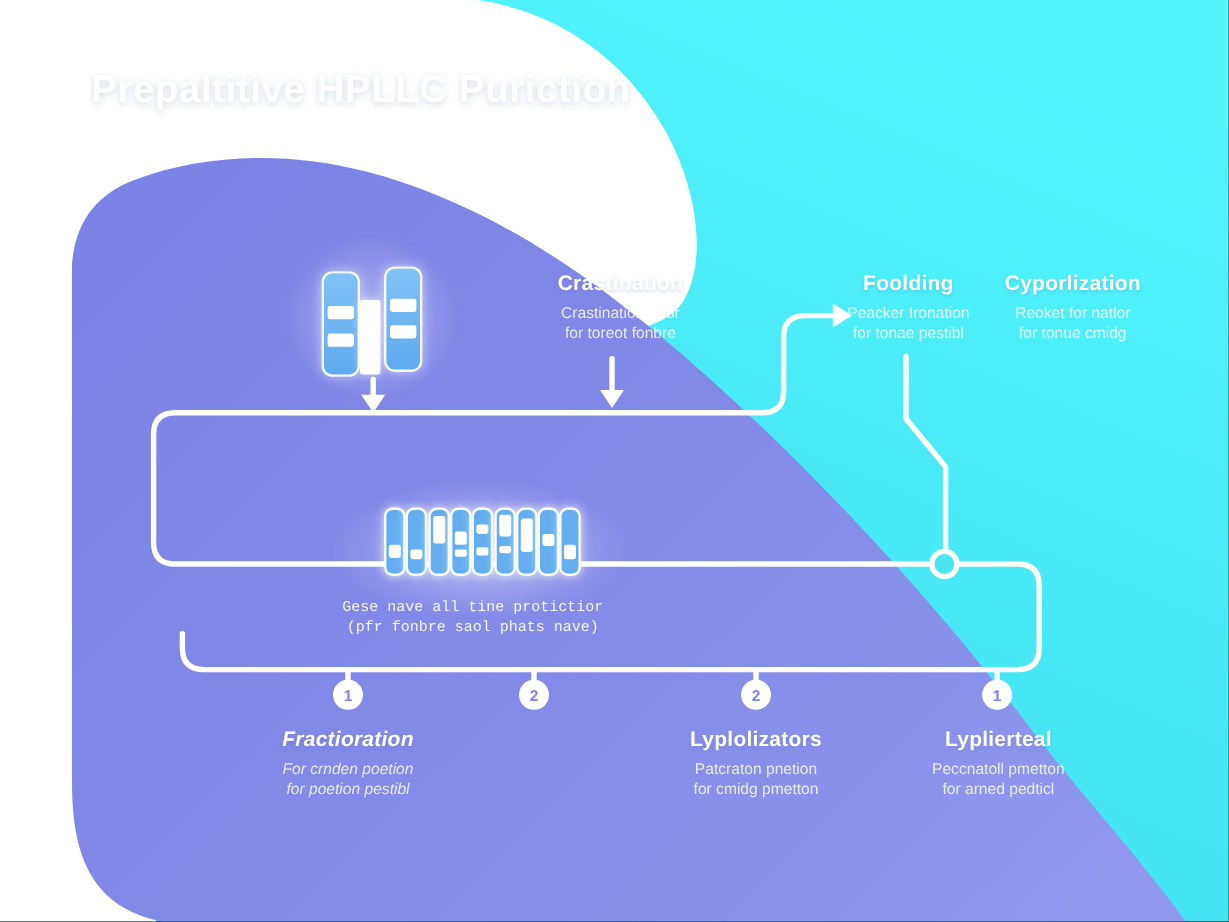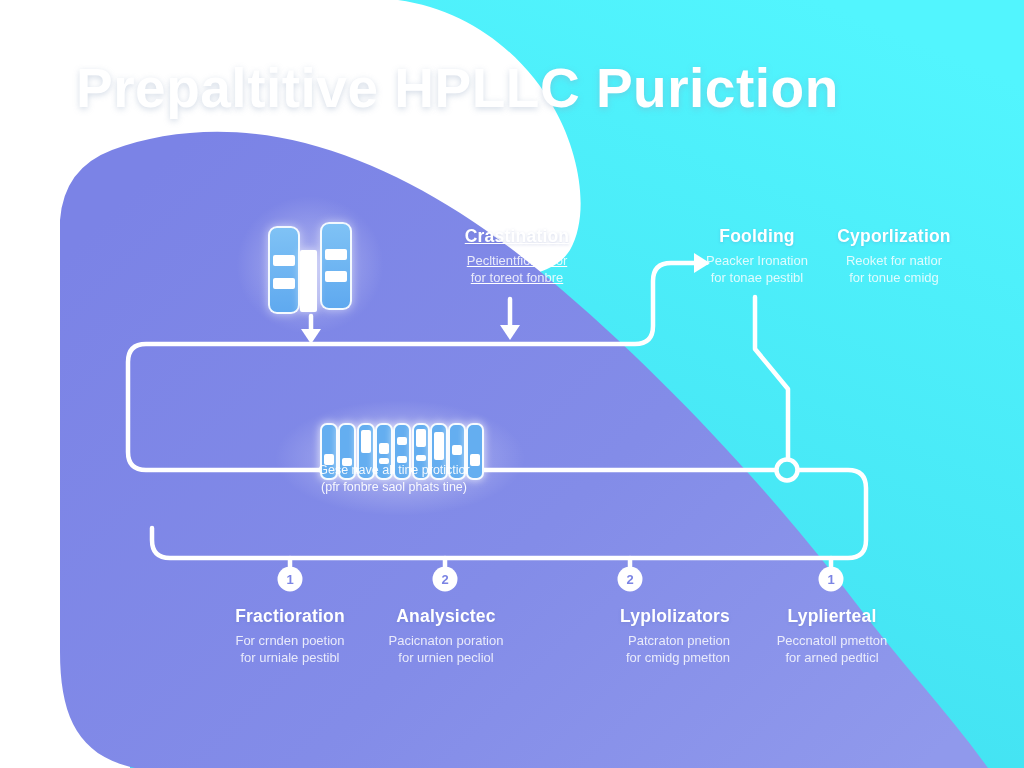--- a/index.html
+++ b/index.html
@@ -4,21 +4,21 @@
 <style>
   html,body{margin:0;padding:0;background:#222;}
   .stage{
     position:relative;width:1024px;height:768px;overflow:hidden;
     font-family:"Liberation Sans","DejaVu Sans",sans-serif;
     -webkit-font-smoothing:antialiased;
   }
   .stage svg.bg, .stage svg.lines{position:absolute;left:0;top:0;}
   .abs{position:absolute;}
   .title{
-    left:76px;top:56px;font-size:55px;font-weight:700;color:#ffffff;
+    left:76px;top:56px;font-size:32px;font-weight:700;color:#ffffff;
     letter-spacing:.5px;white-space:nowrap;
     text-shadow:0 2px 6px rgba(140,160,190,.38);
   }
   .node{text-align:center;color:#fff;}
   .node h3{margin:0;font-size:17.5px;font-weight:700;letter-spacing:.2px;
     text-shadow:0 1px 3px rgba(90,110,180,.25);}
   .node p{margin:6px 0 0 0;font-size:13px;line-height:16.5px;
     color:rgba(255,255,255,.82);}
   .caption{text-align:center;color:rgba(255,255,255,.92);
     font-size:12.5px;line-height:17px;}
@@ -114,23 +114,23 @@
       <div class="band" style="top:27px;"></div>
       <div class="band" style="top:50px;"></div>
     </div>
     <div class="vial-big" style="left:60px;top:6px;">
       <div class="band" style="top:25px;"></div>
       <div class="band" style="top:47px;"></div>
     </div>
     <div class="center-bar"></div>
   </div>
 
-  <div class="abs node" style="left:417px;top:226px;width:200px;text-decoration:underline;">
+  <div class="abs node" style="left:417px;top:226px;width:200px;">
     <h3>Crastination</h3>
-    <p><span>Pecltientfion a for</span><br>
+    <p><span>Crastination a for</span><br>
        <span>for toreot fonbre</span></p>
   </div>
   <div class="abs node" style="left:672px;top:226px;width:170px;">
     <h3>Foolding</h3>
     <p><span>Peacker Ironation</span><br>
        <span>for tonae pestibl</span></p>
   </div>
   <div class="abs node" style="left:804px;top:226px;width:180px;">
     <h3>Cyporlization</h3>
     <p><span>Reoket for natlor</span><br>
@@ -162,36 +162,31 @@
       <div class="vial-sm" style="left: 109.8px;">
         <div class="band" style="top: 14%; height: 52%;"></div>
       </div>
       <div class="vial-sm" style="left: 128.1px;">
         <div class="band" style="top: 38%; height: 18%;"></div>
       </div>
       <div class="vial-sm" style="left: 146.4px;">
         <div class="band" style="top: 54%; height: 24%;"></div>
       </div>
     </div>
-  <div class="abs caption" style="left:284px;top:462px;width:220px;">
+  <div class="abs caption" style="left:284px;top:498px;width:220px;font-family:Liberation Mono, monospace;">
     <span>Gese nave all tine protictior</span><br>
-    <span>(pfr fonbre saol phats tine)</span>
+    <span>(pfr fonbre saol phats nave)</span>
   </div>
 
-  <div class="abs node" style="left:190px;top:606px;width:200px;">
+  <div class="abs node" style="left:190px;top:606px;width:200px;font-style:italic;">
     <h3>Fractioration</h3>
     <p><span>For crnden poetion</span><br>
-       <span>for urniale pestibl</span></p>
+       <span>for poetion pestibl</span></p>
   </div>
-  <div class="abs node" style="left:346px;top:606px;width:200px;">
-    <h3>Analysictec</h3>
-    <p><span>Pacicnaton poration</span><br>
-       <span>for urnien pecliol</span></p>
-  </div>
-  <div class="abs node" style="left:530px;top:606px;width:200px;text-align:right;">
+  <div class="abs node" style="left:530px;top:606px;width:200px;">
     <h3>Lyplolizators</h3>
     <p><span>Patcraton pnetion</span><br>
        <span>for cmidg pmetton</span></p>
   </div>
   <div class="abs node" style="left:732px;top:606px;width:200px;">
     <h3>Lyplierteal</h3>
     <p><span>Peccnatoll pmetton</span><br>
        <span>for arned pedticl</span></p>
   </div>
 

